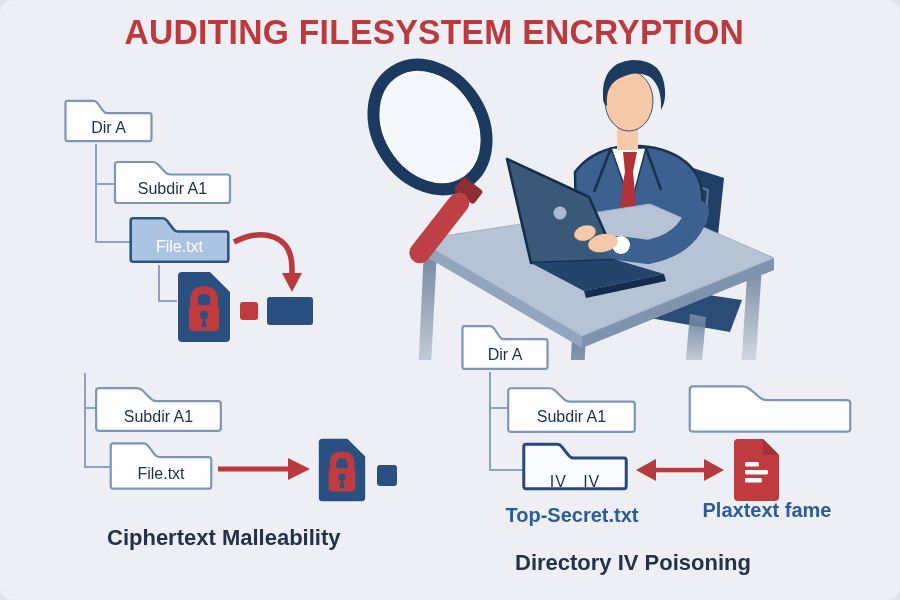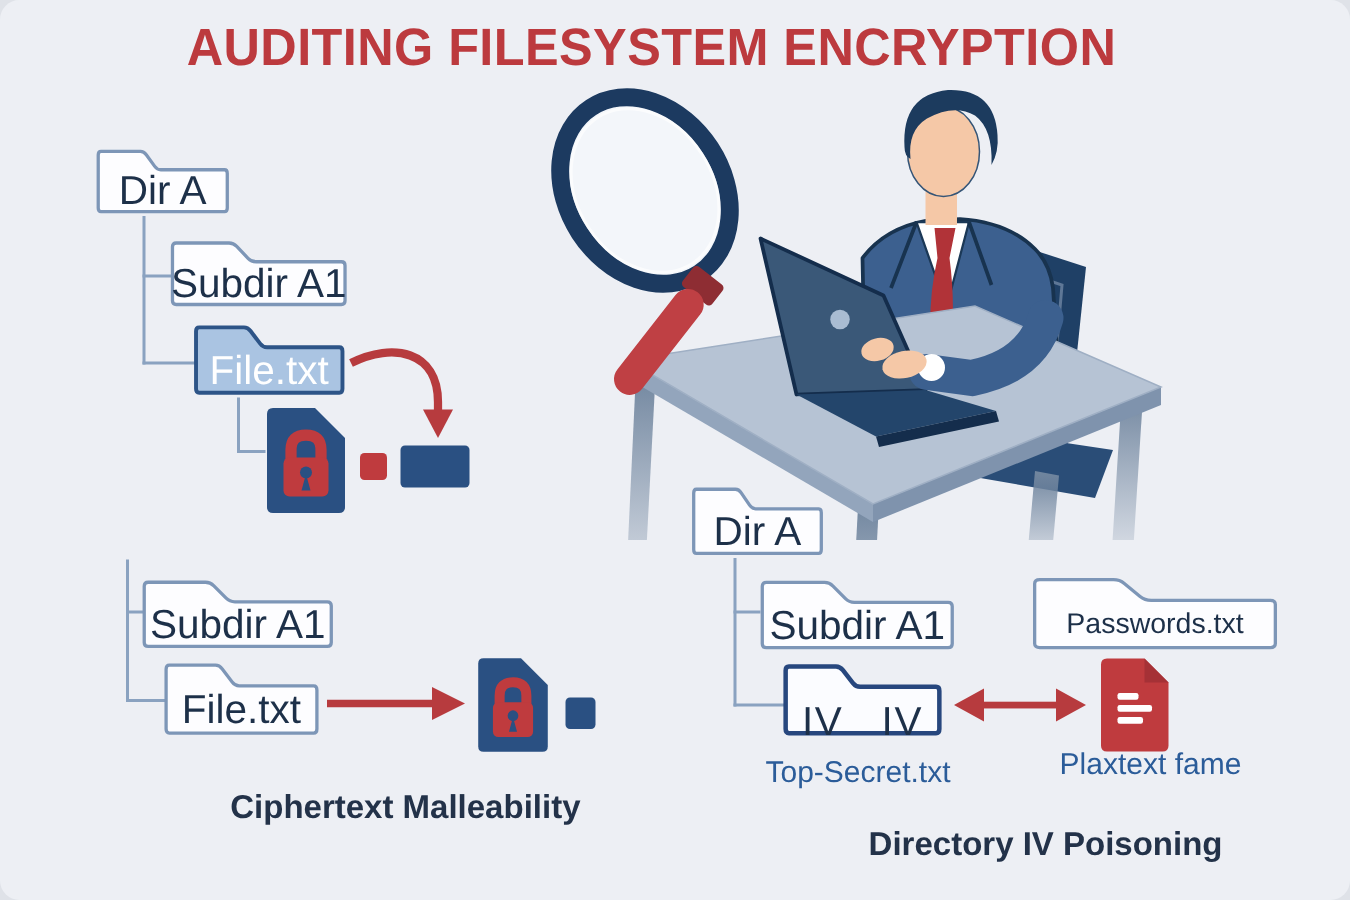--- a/index.html
+++ b/index.html
@@ -7,31 +7,31 @@
          font-family:"Liberation Sans",sans-serif;border-radius:13px;}
   .abs{position:absolute;}
   
   .title{position:absolute;left:0;top:12px;width:870px;text-align:center;margin:0;
          font-size:35px;font-weight:700;letter-spacing:.3px;color:#bc3a3e;
          transform:scaleX(.96);transform-origin:48% top;}
   
   .folder{position:absolute;}
   .folder svg{position:absolute;inset:0;width:100%;height:100%;overflow:visible;}
   .folder .f-label{position:absolute;left:0;right:0;top:31%;bottom:0;display:flex;
-        align-items:center;justify-content:center;font-size:27px;color:#1d3049;}
+        align-items:center;justify-content:center;font-size:16px;color:#1d3049;}
   .folder.light path{fill:#fdfdff;stroke:#7d96b7;stroke-width:2.2px;}
   .folder.hl path{fill:#aac4e2;stroke:#2d5487;stroke-width:2.6px;}
   .folder.hl .f-label{color:#ffffff;}
   .folder.navy path{fill:#fbfcff;stroke:#27477e;stroke-width:3px;}
   .iv-label{white-space:pre;font-size:21px;letter-spacing:1px;margin-top:15px;}
   
   .conn{position:absolute;background:#8aa2c0;}
   
-  .caption{position:absolute;text-align:right;font-weight:700;font-size:22px;color:#233249;}
-  .flabel{position:absolute;text-align:center;font-weight:400;font-size:20px;color:#2b5c99;}
+  .caption{position:absolute;text-align:left;font-weight:700;font-size:22px;color:#233249;}
+  .flabel{position:absolute;text-align:center;font-weight:700;font-size:20px;color:#2b5c99;}
   
   .block{position:absolute;border-radius:3px;}
   .block.red{background:#bf3b3e;}
   .block.blue{background:#2a5082;}
 </style>
 </head>
 <body>
 
 <div class="stage">
 
@@ -190,21 +190,20 @@
   <div class="folder navy" style="left:522px;top:440px;width:106px;height:52px">
     <svg viewBox="0 0 120 48" preserveAspectRatio="none">
         <path vector-effect="non-scaling-stroke" d="M4.5,45 Q2,45 2,42.5 V6.5 Q2,4 4.5,4 H40 Q43,4 45.2,6.3 L52.8,14.2 Q55,16.5 58.2,16.5 H115.5 Q118,16.5 118,19 V42.5 Q118,45 115.5,45 Z"></path>
       </svg>
     <span class="f-label iv-label">IV   IV</span>
   </div>
   <div class="folder light" style="left:687px;top:382px;width:166px;height:53px">
     <svg viewBox="0 0 120 48" preserveAspectRatio="none">
         <path vector-effect="non-scaling-stroke" d="M4.5,45 Q2,45 2,42.5 V6.5 Q2,4 4.5,4 H40 Q43,4 45.2,6.3 L52.8,14.2 Q55,16.5 58.2,16.5 H115.5 Q118,16.5 118,19 V42.5 Q118,45 115.5,45 Z"></path>
       </svg>
-    <span class="f-label" style="font-size:19px">Passwords.txt</span>
   </div>
 
   <svg class="abs" style="left:634px;top:456px;width:92px;height:28px" viewBox="0 0 92 28">
     <rect x="18" y="11.8" width="56" height="4.5" fill="#b73b3e"></rect>
     <polygon points="22,3 2,14 22,25" fill="#b73b3e"></polygon>
     <polygon points="70,3 90,14 70,25" fill="#b73b3e"></polygon>
   </svg>
 
   <svg class="abs" style="left:732px;top:437px;width:49px;height:66px" viewBox="0 0 49 66">
     <path d="M6,2 H31 L47,18 V60 Q47,64 43,64 H6 Q2,64 2,60 V6 Q2,2 6,2 Z" fill="#bf3b3e"></path>

